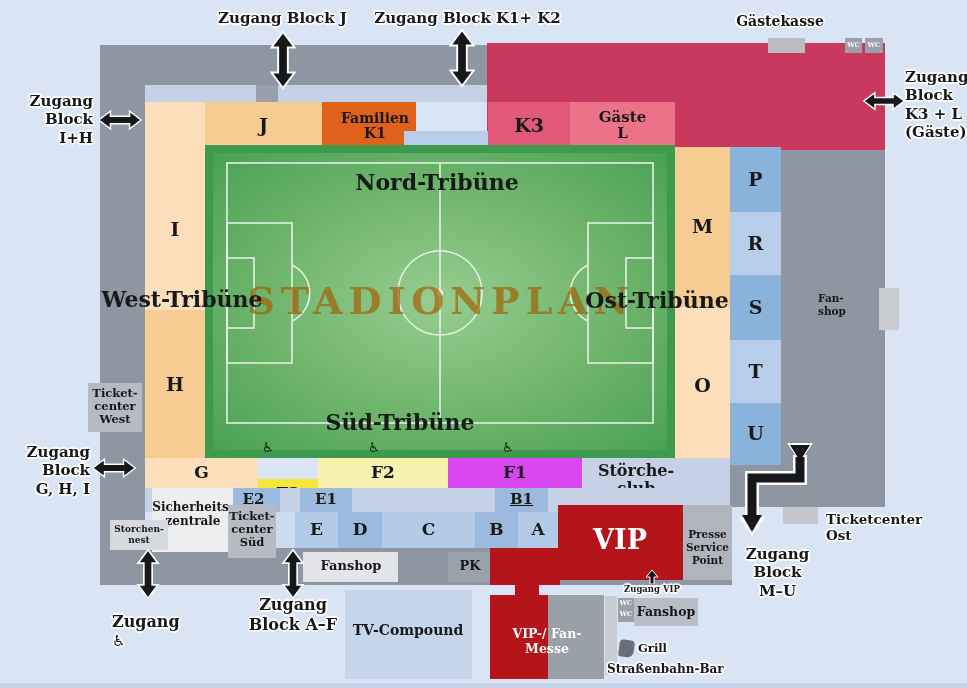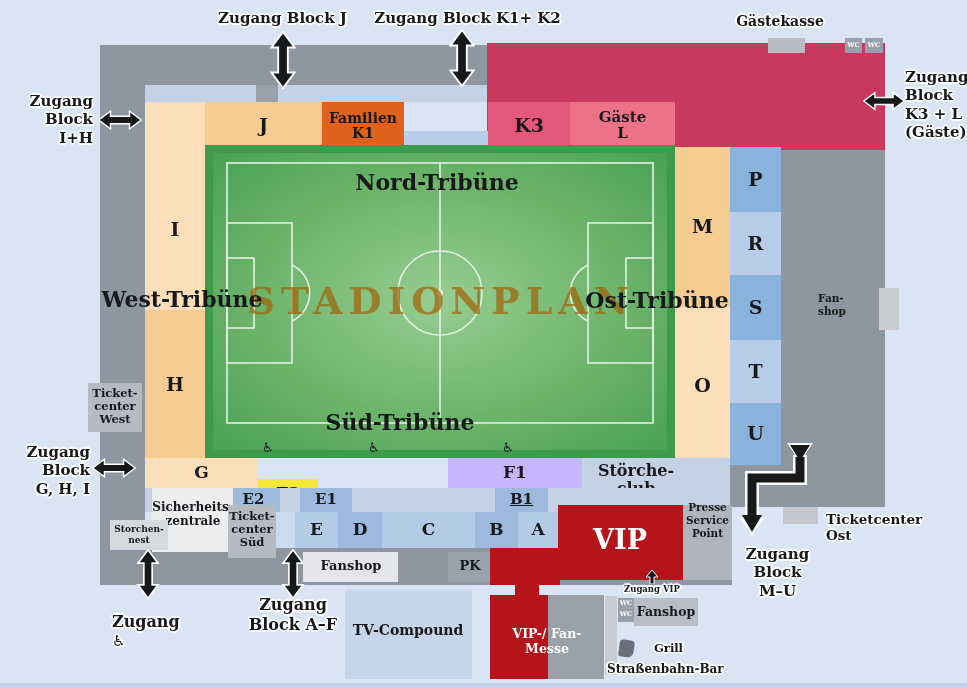--- a/index.html
+++ b/index.html
@@ -28,21 +28,21 @@
   <div class="abs" style="left:781px;top:147px;width:104px;height:360px;background:#8e96a2;"></div>
   <div class="abs" style="left:730px;top:460px;width:51px;height:47px;background:#8e96a2;"></div>
 
   <div class="abs" style="left:487px;top:43px;width:398px;height:107px;background:#c9395e;"></div>
 
   <div class="abs" style="left:145px;top:85px;width:342px;height:17px;background:#c5d2e6;"></div>
   <div class="abs" style="left:256px;top:85px;width:22px;height:17px;background:#9aa0ab;"></div>
 
   <div class="blk" style="left:145px;top:102px;width:60px;height:48px;background:#fcdebb;"></div>
   <div class="blk" style="left:205px;top:102px;width:117px;height:48px;background:#f7cc92;font-size:19px;">J</div>
-  <div class="blk" style="left:322px;top:102px;width:82px;height:48px;background:#e0611c;font-size:14px;white-space:pre-line;">Familien
+  <div class="blk" style="left:322px;top:102px;width:82px;height:48px;background:#e0611c;font-size:14px;white-space:pre-line;padding-left:12px;">Familien
 K1</div>
   <div class="blk" style="left:404px;top:102px;width:84px;height:48px;background:#b7cde9;font-size:19px;margin-top:29px;">K2</div>
   <div class="blk" style="left:488px;top:102px;width:82px;height:48px;background:#e25878;font-size:19px;">K3</div>
   <div class="blk" style="left:570px;top:102px;width:105px;height:48px;background:#ec7288;font-size:15px;white-space:pre-line;">Gäste
 L</div>
 
   <div class="blk" style="left:145px;top:150px;width:60px;height:160px;background:#fcdebb;font-size:19px;">I</div>
   <div class="blk" style="left:145px;top:310px;width:60px;height:150px;background:#f7cc92;font-size:19px;">H</div>
 
   <div class="blk" style="left:675px;top:147px;width:55px;height:160px;background:#f7cc92;font-size:19px;">M</div>
@@ -84,21 +84,22 @@
   <div class="lbl ctr" style="left:300px;top:409px;width:200px;font-size:22px;">Süd-Tribüne</div>
   <div class="lbl ctr" style="left:82px;top:286px;width:200px;font-size:22px;">West-Tribüne</div>
   <div class="lbl ctr" style="left:557px;top:287px;width:200px;font-size:22px;">Ost-Tribüne</div>
 
   <div class="lbl wch" style="left:262px;top:440px;font-size:13px;">♿</div>
   <div class="lbl wch" style="left:368px;top:440px;font-size:13px;">♿</div>
   <div class="lbl wch" style="left:502px;top:440px;font-size:13px;">♿</div>
 
   <div class="blk" style="left:145px;top:458px;width:113px;height:30px;background:#fcdebb;font-size:17px;">G</div>
   <div class="blk" style="left:258px;top:458px;width:60px;height:30px;background:#f6e838;font-size:17px;margin-top:21px;">F3</div>
-  <div class="blk" style="left:448px;top:458px;width:134px;height:30px;background:#c4b5fd;font-size:17px;">F1</div>
+  <div class="blk" style="left:318px;top:458px;width:130px;height:30px;background:#f7f3ae;font-size:17px;">F2</div>
+  <div class="blk" style="left:448px;top:458px;width:134px;height:30px;background:#d946ef;font-size:17px;">F1</div>
   <div class="abs" style="left:582px;top:458px;width:148px;height:54px;background:#c5d2e6;"></div>
   <div class="lbl ctr" style="left:586px;top:462px;width:100px;font-size:16px;line-height:1.15;">Störche-
 club</div>
 
   <div class="abs" style="left:145px;top:488px;width:545px;height:24px;background:#c5d2e6;"></div>
   <div class="blk" style="left:227px;top:488px;width:53px;height:24px;background:#9bbade;font-size:15px;">E2</div>
   <div class="blk" style="left:300px;top:488px;width:52px;height:24px;background:#9bbade;font-size:15px;">E1</div>
   <div class="blk" style="left:495px;top:488px;width:53px;height:24px;background:#9bbade;font-size:15px;text-decoration:underline;">B1</div>
 
   <div class="abs" style="left:272px;top:512px;width:286px;height:36px;background:#cadcee;"></div>
@@ -131,21 +132,21 @@
 
   <div class="abs" style="left:448px;top:552px;width:45px;height:30px;background:#99a1ab;"></div>
   <div class="lbl ctr" style="left:450px;top:558px;width:40px;font-size:13px;">PK</div>
 
   <div class="abs" style="left:490px;top:548px;width:70px;height:37px;background:#b5141b;"></div>
   <div class="abs" style="left:558px;top:505px;width:125px;height:75px;background:#b5141b;"></div>
   <div class="lbl ctr white" style="left:560px;top:524px;width:120px;font-size:27px;">VIP</div>
   <div class="abs" style="left:515px;top:580px;width:24px;height:18px;background:#b5141b;"></div>
 
   <div class="abs" style="left:683px;top:505px;width:49px;height:75px;background:#b0b5bd;"></div>
-  <div class="lbl ctr" style="left:683px;top:501px;width:49px;font-size:10.5px;line-height:1.25;">Presse
+  <div class="lbl ctr" style="left:683px;top:528px;width:49px;font-size:10.5px;line-height:1.25;">Presse
 Service
 Point</div>
 
   <div class="lbl halo" style="left:624px;top:584px;font-size:8.5px;">Zugang VIP</div>
   <svg class="abs" style="left:646px;top:570px;" width="12" height="14" viewBox="0 0 12 14">
     <polygon points="6,0 12,7 8,7 8,14 4,14 4,7 0,7" fill="#17181a" stroke="#fff" stroke-width="1"></polygon>
   </svg>
 
   <div class="abs" style="left:345px;top:590px;width:127px;height:89px;background:#c5d5ea;"></div>
   <div class="lbl ctr" style="left:348px;top:622px;width:120px;font-size:14px;">TV-Compound</div>
@@ -156,21 +157,21 @@
 Messe</div>
 
   <div class="abs" style="left:605px;top:596px;width:12px;height:79px;background:#c9cdd3;"></div>
   <div class="abs" style="left:618px;top:598px;width:16px;height:24px;background:#9aa0ab;"></div>
   <div class="lbl ctr white" style="left:618px;top:599px;width:16px;font-size:6.5px;line-height:1.5;">WC</div>
   <div class="lbl ctr white" style="left:618px;top:610px;width:16px;font-size:6.5px;line-height:1.5;">WC</div>
   <div class="abs" style="left:634px;top:598px;width:64px;height:28px;background:#b9bec6;"></div>
   <div class="lbl ctr" style="left:634px;top:604px;width:64px;font-size:12.5px;">Fanshop</div>
 
   <div class="abs" style="left:619px;top:640px;width:15px;height:17px;background:#6a707a;border-radius:4px 4px 6px 2px;transform:rotate(8deg);"></div>
-  <div class="lbl halo" style="left:654px;top:641px;font-size:11.5px;">Grill</div>
+  <div class="lbl halo" style="left:638px;top:641px;font-size:11.5px;">Grill</div>
   <div class="lbl halo" style="left:607px;top:662px;font-size:12px;">Straßenbahn-Bar</div>
 
   <div class="lbl ctr halo" style="left:195px;top:9px;width:175px;font-size:15px;">Zugang Block J</div>
   <svg class="abs" style="left:270px;top:31px;" width="26" height="58" viewBox="0 0 26 60">
     <path d="M13 1 L25 17 H18 V43 H25 L13 59 L1 43 H8 V17 H1 Z" fill="#17181a" stroke="#fff" stroke-width="2"></path>
   </svg>
 
   <div class="lbl ctr halo" style="left:370px;top:9px;width:195px;font-size:15px;">Zugang Block K1+ K2</div>
   <svg class="abs" style="left:449px;top:29px;" width="26" height="58" viewBox="0 0 26 60">
     <path d="M13 1 L25 17 H18 V43 H25 L13 59 L1 43 H8 V17 H1 Z" fill="#17181a" stroke="#fff" stroke-width="2"></path>

